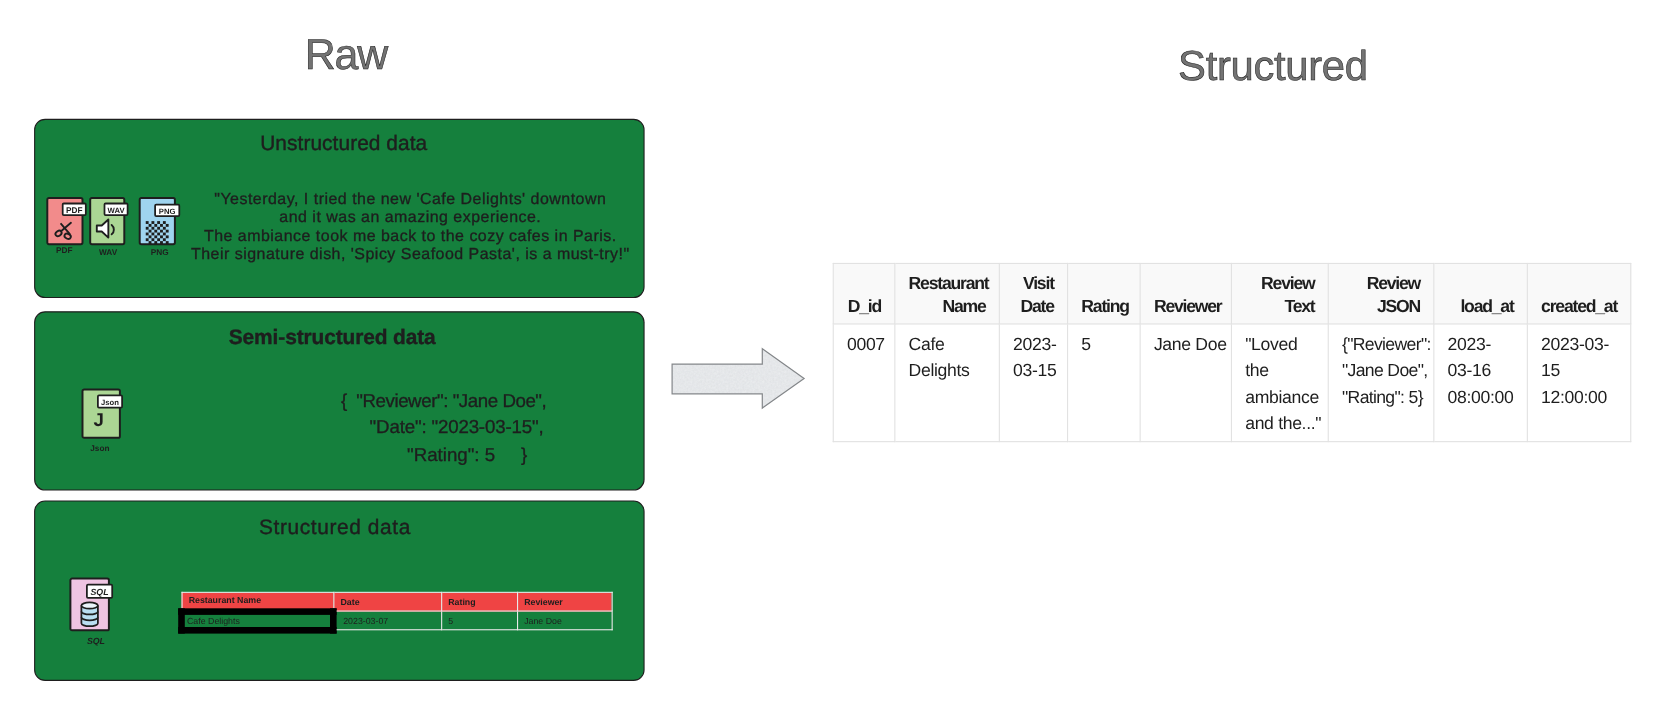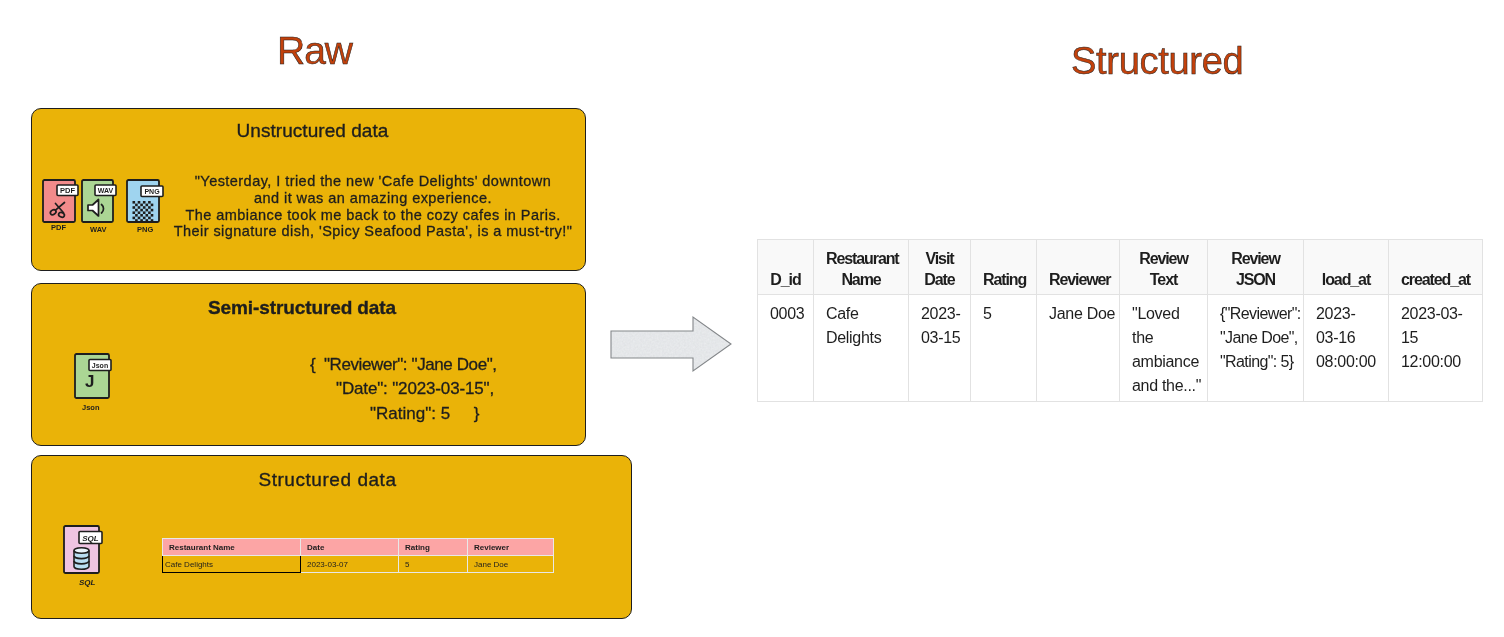--- a/index.html
+++ b/index.html
@@ -1,21 +1,21 @@
 <!DOCTYPE html>
 <html><head>
 <meta charset="utf-8">
 <style>
   * { margin:0; padding:0; box-sizing:border-box; }
   html,body { width:1504px; height:637px; background:#ffffff; overflow:hidden;
     font-family:"Liberation Sans", sans-serif; }
   .abs { position:absolute; }
   .hw { font-family:"Liberation Sans", sans-serif; color:#1e1e1e; -webkit-text-stroke:0.3px #1e1e1e; }
-  .bigtitle { font-size:38px; font-weight:400; color:#c2410c; -webkit-text-stroke:0.5px #1c1c1c; }
-  .box { position:absolute; border:1.8px solid #1e1e1e; border-radius:10px; background:#eab308; }
+  .bigtitle { font-size:38px; font-weight:400; color:#737373; -webkit-text-stroke:0.5px #1c1c1c; }
+  .box { position:absolute; border:1.8px solid #1e1e1e; border-radius:10px; background:#15803d; }
   .boxtitle { position:absolute; width:100%; text-align:center; font-size:19px; font-weight:400; color:#1e1e1e; -webkit-text-stroke:0.35px #1e1e1e; }
 </style>
 </head>
 <body>
 
 <div class="abs bigtitle" style="left:277px; top:28.5px; font-size:39px; letter-spacing:-1px;">Raw</div>
 <div class="abs bigtitle" style="left:1071px; top:40px; letter-spacing:-0.3px;">Structured</div>
 
 <div class="box" style="left:31px; top:108px; width:555px; height:163px;">
   <div class="boxtitle" style="top:11px; left:4px; letter-spacing:0.05px;">Unstructured data</div>
@@ -28,40 +28,40 @@
 <div class="abs hw jline" id="jl1" style="top:356px;">{&nbsp;&nbsp;"Reviewer": "Jane Doe",</div>
 <div class="abs hw jline" id="jl2" style="top:379px;">"Date": "2023-03-15",</div>
 <div class="abs hw jline" id="jl3" style="top:402px;">"Rating": 5&nbsp;&nbsp;&nbsp;&nbsp;&nbsp;}</div>
 <style>
   .jline { font-size:17px; font-weight:400; white-space:nowrap; }
   #jl1 { left:310px; top:355px !important; letter-spacing:-0.4px; }
   #jl2 { left:336px; top:379px !important; letter-spacing:-0.15px; }
   #jl3 { left:370px; top:404px !important; }
 </style>
 
-<div class="box" style="left:31px; top:455px; width:601px; height:164px;">
+<div class="box" style="left:31px; top:455px; width:555px; height:164px;">
   <div class="boxtitle" style="top:13px; left:-4px; letter-spacing:0.55px;">Structured data</div>
 </div>
 
 <table id="stable" class="abs" style="left:162px; top:538px; width:391px; border-collapse:collapse; table-layout:fixed; font-size:8px; color:#1e1e1e;">
   <colgroup>
       <col style="width:138px">
       <col style="width:98px">
       <col style="width:69px">
       <col style="width:86px">
     </colgroup>
   <tbody>
-      <tr style="height:17px; background:#fca5a5;">
+      <tr style="height:17px; background:#ef4444;">
     <th style="border:1px solid #e8e8e8; text-align:left; padding:0 0 0 6px; font-weight:700;">Restaurant Name</th>
     <th style="border:1px solid #e8e8e8; text-align:left; padding:0 0 0 6px; font-weight:700;">Date</th>
     <th style="border:1px solid #e8e8e8; text-align:left; padding:0 0 0 6px; font-weight:700;">Rating</th>
     <th style="border:1px solid #e8e8e8; text-align:left; padding:0 0 0 6px; font-weight:700;">Reviewer</th>
   </tr>
   <tr style="height:17px;">
-    <td style="border:1px solid #000000; padding:0 0 0 2px;">Cafe Delights</td>
+    <td style="border:6px solid #000000; padding:0 0 0 2px;">Cafe Delights</td>
     <td style="border:1px solid #e8e8e8; padding:0 0 0 6px;">2023-03-07</td>
     <td style="border:1px solid #e8e8e8; padding:0 0 0 6px;">5</td>
     <td style="border:1px solid #e8e8e8; padding:0 0 0 6px;">Jane Doe</td>
   </tr>
 </tbody>
   </table>
 
 <svg class="abs" style="left:608px; top:314px;" width="128" height="60" viewBox="0 0 128 60">
   <defs>
     <filter id="anoise" x="0" y="0" width="128" height="60" filterUnits="userSpaceOnUse">
@@ -97,34 +97,34 @@
         <th>Restaurant<br>Name</th>
         <th>Visit<br>Date</th>
         <th>Rating</th>
         <th>Reviewer</th>
     <th>Review<br>Text</th>
         <th>Review<br>JSON</th>
         <th>load_at</th>
         <th>created_at</th>
   </tr>
   <tr id="pdata" style="height:107px;">
-    <td>0003</td>
+    <td>0007</td>
         <td>Cafe<br>Delights</td>
         <td>2023-<br>03-15</td>
         <td>5</td>
         <td>Jane&nbsp;Doe</td>
     <td>"Loved<br>the<br>ambiance<br>and the..."</td>
         <td style="letter-spacing:-0.6px;">{"Reviewer":<br>"Jane Doe",<br>"Rating": 5}</td>
     <td>2023-<br>03-16<br>08:00:00</td>
         <td>2023-03-<br>15<br>12:00:00</td>
   </tr>
 </tbody>
   </table>
 <style>
-  #ptable th { border:1px solid #e2e2e2; text-align:center; vertical-align:bottom;
+  #ptable th { border:1px solid #e2e2e2; text-align:right; vertical-align:bottom;
     padding:6px 12px 4px 12px; font-weight:700; line-height:21px; letter-spacing:-1.1px; white-space:nowrap; }
   #ptable td { border:1px solid #e2e2e2; text-align:left; vertical-align:top;
     padding:6.5px 12px 2.5px 12px; line-height:24.2px; letter-spacing:-0.3px; white-space:nowrap; }
 </style>
 
 <svg class="abs" style="left:40px; top:177px;" width="44" height="56" viewBox="0 0 44 56">
   <rect x="3" y="3" width="32" height="42" rx="1.5" fill="#f28b8b" stroke="#1e1e1e" stroke-width="1.8"></rect>
   <rect x="17" y="8" width="21" height="10.5" rx="1" fill="#ffffff" stroke="#1e1e1e" stroke-width="1.6"></rect>
   <text x="27.5" y="16.2" font-size="7.5" font-weight="700" fill="#1e1e1e" text-anchor="middle">PDF</text>
   <g stroke="#1e1e1e" stroke-width="1.7" fill="none" stroke-linecap="round">

